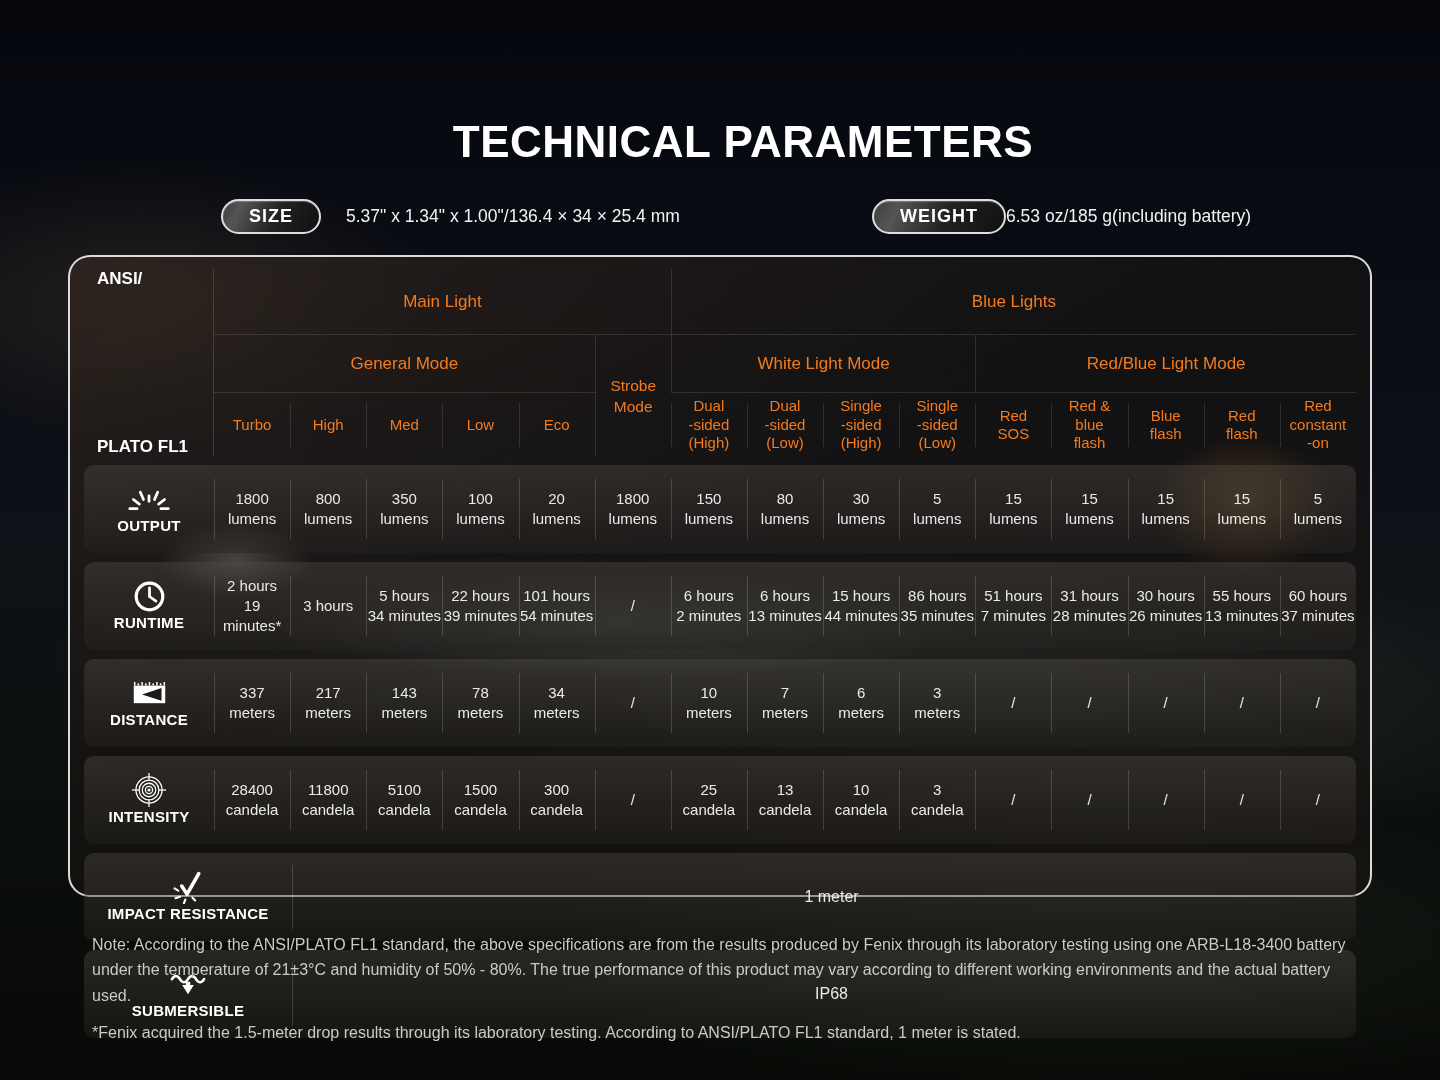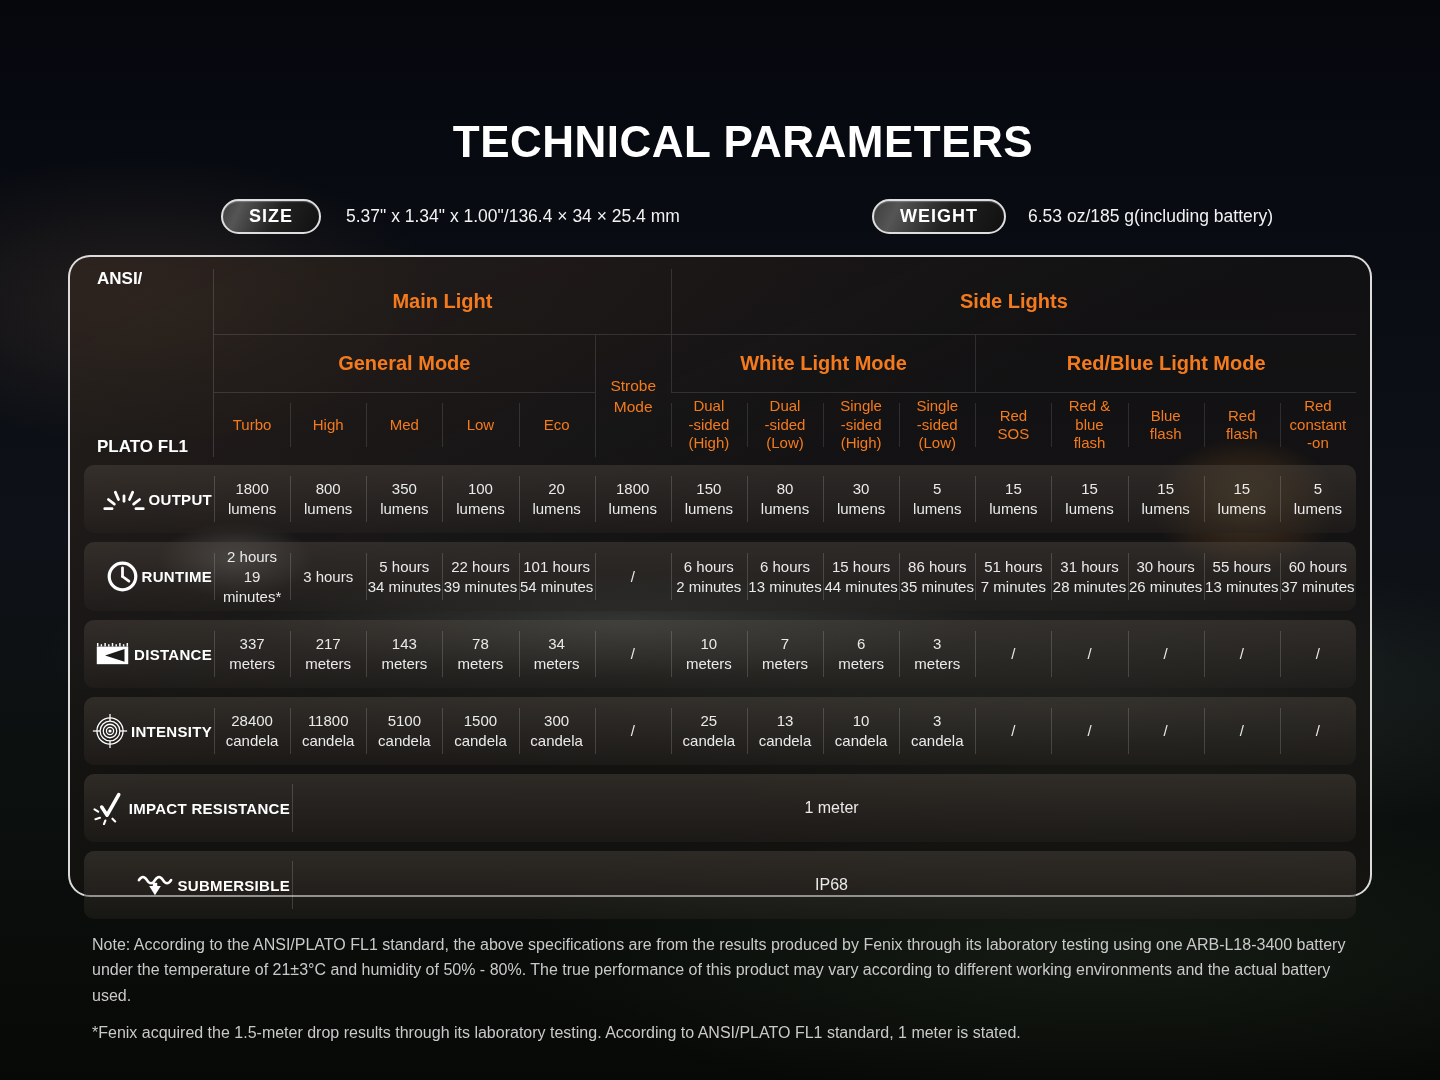--- a/index.html
+++ b/index.html
@@ -12,38 +12,38 @@
       radial-gradient(ellipse 520px 75px at 620px 625px, rgba(202,222,212,0.34), transparent 70%),
       radial-gradient(ellipse 950px 160px at 720px 655px, rgba(150,175,160,0.22), transparent 72%),
       radial-gradient(ellipse 700px 210px at 1120px 700px, rgba(120,148,132,0.16), transparent 70%),
       radial-gradient(ellipse 420px 200px at 140px 300px, rgba(112,82,56,0.26), transparent 72%),
       radial-gradient(ellipse 820px 210px at 1100px 950px, rgba(62,78,56,0.22), transparent 72%),
       linear-gradient(180deg,#05070d 0%,#090c13 25%,#0e1117 50%,#0c100e 72%,#070906 100%);
   }
   .title{position:absolute;top:117px;left:0;width:100%;text-align:center;
     font-size:44px;font-weight:bold;letter-spacing:0.5px;color:#fff;margin-left:23px;}
   .size-group{position:absolute;top:199px;left:221px;display:flex;align-items:center;gap:25px;}
-  .weight-group{position:absolute;top:199px;left:872px;display:flex;align-items:center;gap:22px;}
+  .weight-group{position:absolute;top:199px;left:872px;display:flex;align-items:center;}
   .pill{height:35px;padding:12px 26px;border-radius:18px;border:2px solid #dedede;
     background:linear-gradient(115deg,#3e3e3e 0%,#555 18%,#222 55%,#101010 100%);
     box-shadow:inset 0 1px 1px rgba(255,255,255,0.25);
     display:flex;align-items:center;justify-content:center;
     font-size:18px;font-weight:bold;letter-spacing:1px;color:#fff;box-sizing:border-box;}
   .spec-value{font-size:17.5px;color:#f2f2f2;}
 
   
   .table-wrap{position:absolute;left:68px;top:255px;width:1304px;height:642px;box-sizing:border-box;
     border:2px solid rgba(238,238,238,0.92);border-radius:22px;padding:12px 14px;
     background:linear-gradient(155deg, rgba(95,72,54,0.28), rgba(30,26,23,0.10) 45%), rgba(23,20,18,0.52);}
   .thead{display:grid;grid-template-columns:130px repeat(15,1fr);grid-template-rows:66px 58px 64px;}
   .ansi-cell{grid-area:1/1/4/2;display:flex;flex-direction:column;justify-content:space-between;gap:18px;
     padding-left:13px;font-size:17px;font-weight:bold;color:#fff;
     border-right:1px solid rgba(255,255,255,0.14);}
   .ghead{display:flex;align-items:center;justify-content:center;
-    color:#f47b1d;font-size:20px;font-weight:bold;}
+    color:#f47b1d;font-size:17px;font-weight:normal;}
   .g-main{grid-area:1/2/2/8;border-bottom:1px solid rgba(255,255,255,0.12);}
   .g-side{grid-area:1/8/2/17;border-bottom:1px solid rgba(255,255,255,0.12);border-left:1px solid rgba(255,255,255,0.12);}
   .g-general{grid-area:2/2/3/7;border-bottom:1px solid rgba(255,255,255,0.12);}
   .g-white{grid-area:2/8/3/12;border-bottom:1px solid rgba(255,255,255,0.12);border-left:1px solid rgba(255,255,255,0.12);}
   .g-redblue{grid-area:2/12/3/17;border-bottom:1px solid rgba(255,255,255,0.12);border-left:1px solid rgba(255,255,255,0.12);}
   .strobe-cell{grid-area:2/7/4/8;display:flex;flex-direction:column;align-items:center;justify-content:center;
     color:#f47b1d;font-size:15.5px;line-height:21px;border-left:1px solid rgba(255,255,255,0.12);}
   .col-head{position:relative;display:flex;flex-direction:column;align-items:center;justify-content:center;
     color:#f47b1d;font-size:15px;line-height:18.5px;}
   .col-head::before{content:"";position:absolute;left:0;top:16%;height:68%;width:1px;background:rgba(255,255,255,0.12);}
@@ -51,21 +51,21 @@
 
   .drow{display:grid;grid-template-columns:130px repeat(15,1fr);border-radius:10px;margin-top:9px;
     background:linear-gradient(180deg, rgba(86,78,70,0.40), rgba(38,34,31,0.46));}
   .row-output{min-height:57px;margin-top:8px;}
   .row-runtime{min-height:69px;}
   .row-distance{min-height:60px;}
   .row-intensity{min-height:60px;}
   .row-impact{min-height:65px;}
   .row-submersible{min-height:65px;}
   .srow{grid-template-columns:208px 1fr;}
-  .rlabel{display:flex;flex-direction:row;align-items:center;justify-content:flex-end;gap:3px;padding:19px 2px;}
+  .rlabel{display:flex;flex-direction:column;align-items:center;justify-content:space-between;gap:3px;padding:19px 2px;}
   .rname{font-size:15px;font-weight:bold;letter-spacing:0.3px;color:#fff;white-space:nowrap;}
   .ricon{display:flex;align-items:center;justify-content:center;height:30px;}
   .dcell{position:relative;display:flex;flex-direction:column;align-items:center;justify-content:center;
     color:#eaeaea;font-size:15px;line-height:20px;text-align:center;}
   .dcell::before{content:"";position:absolute;left:0;top:16%;height:68%;width:1px;background:rgba(255,255,255,0.16);}
   .scell{position:relative;display:flex;align-items:center;justify-content:center;color:#eaeaea;font-size:16px;padding-left:15px;}
   .scell::before{content:"";position:absolute;left:0;top:14%;height:72%;width:1px;background:rgba(255,255,255,0.16);}
 
   .notes{position:absolute;left:80px;top:920px;width:1288px;color:#c9c9c9;font-size:16px;line-height:25.3px;}
   .notes p{margin:12px;}
@@ -91,21 +91,21 @@
     <div class="spec-value">6.53 oz/185 g(including battery)</div>
   </div>
 
   <div class="table-wrap">
     <div class="thead">
       <div class="ansi-cell">
         <div>ANSI/</div>
         <div>PLATO FL1</div>
       </div>
       <div class="ghead g-main">Main Light</div>
-      <div class="ghead g-side">Side Lights</div>
+      <div class="ghead g-side">Blue Lights</div>
       <div class="ghead g-general">General Mode</div>
       <div class="strobe-cell">
         <div>Strobe</div>
         <div>Mode</div>
       </div>
       <div class="ghead g-white">White Light Mode</div>
       <div class="ghead g-redblue">Red/Blue Light Mode</div>
 
     <div class="col-head nodiv" style="grid-area: 3 / 2;">
           <div>Turbo</div>

